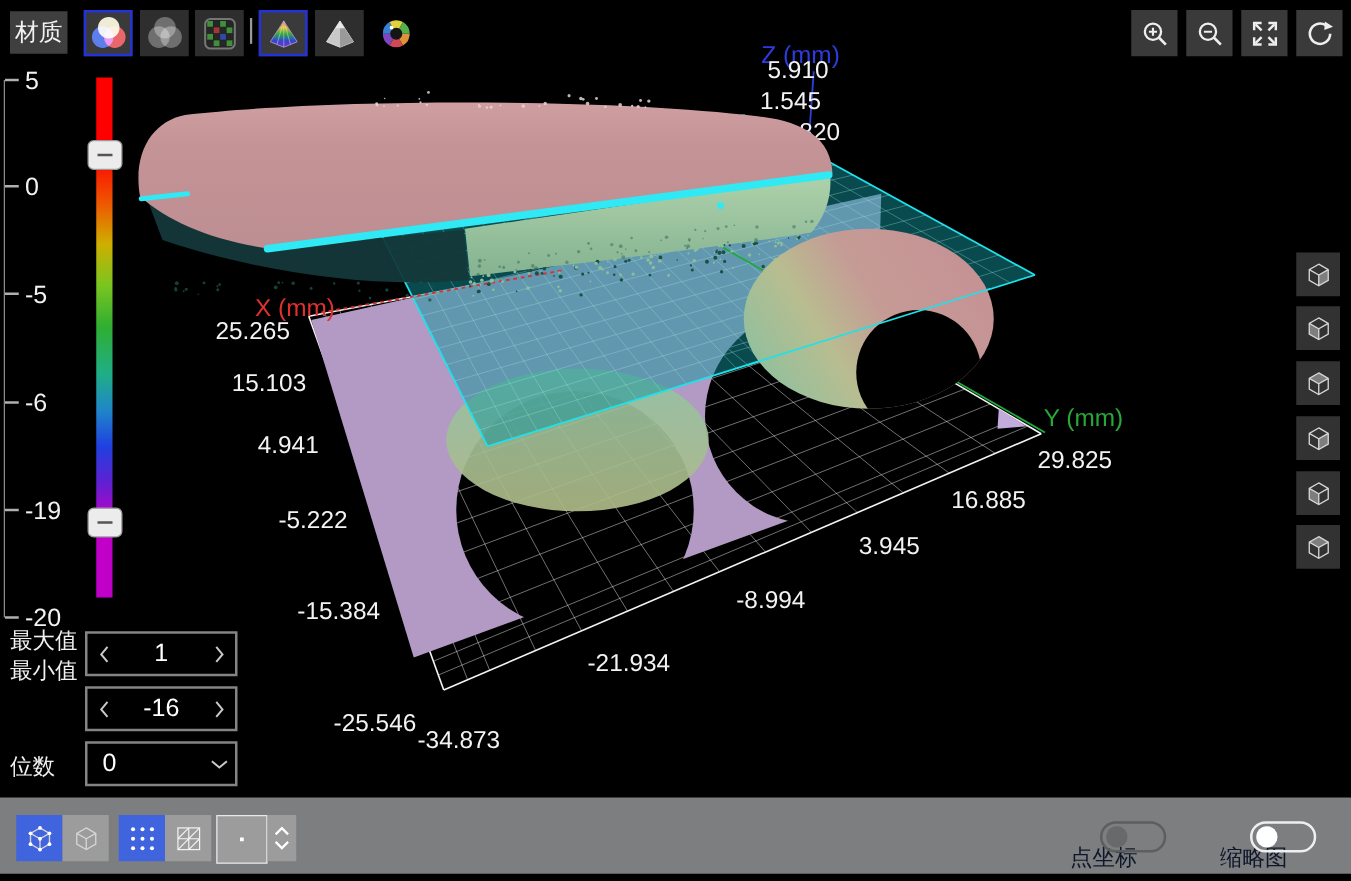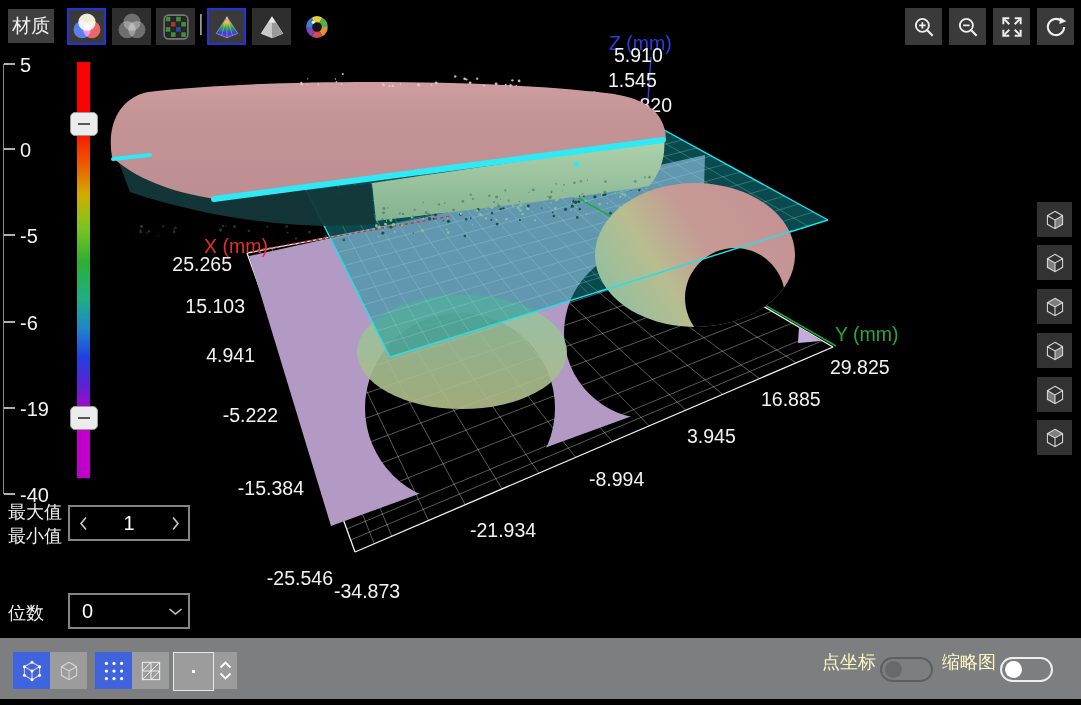--- a/index.html
+++ b/index.html
@@ -33,21 +33,21 @@
   .spin .valL{flex:1;text-align:left;padding-left:12px;font-size:20px;}
   
   .bbar{left:0;top:638px;width:1081px;height:61px;background:#7d7e80;}
   .bbtn{position:absolute;top:14px;width:37px;height:37px;display:flex;align-items:center;justify-content:center;}
   .bb-blue{background:#4064dd;} .bb-gray{background:#9c9c9c;}
   .ptbox{position:absolute;top:14px;left:173px;width:39px;height:37px;background:#9c9c9c;border:1px solid #e8e8e8;
      display:flex;align-items:center;justify-content:center;}
   .ptdot{width:3px;height:3px;background:#fff;}
   .spinner{position:absolute;top:14px;left:214px;width:23px;height:37px;background:#9c9c9c;
      display:flex;flex-direction:column;align-items:center;justify-content:center;gap:3px;}
-  .blab{position:absolute;top:12px;color:#fef9c3;font-size:18px;}
+  .blab{position:absolute;top:36px;color:#0f172a;font-size:18px;margin-left:34px;}
   .toggle{position:absolute;top:19px;width:49px;height:21px;border:2px solid;border-radius:13px;}
   .toggle .knob{position:absolute;left:3px;top:2px;width:17px;height:17px;border-radius:50%;}
   .tg-dim{border-color:#5d5e60;} .tg-dim .knob{background:#68696b;}
   .tg-on{border-color:#efefef;} .tg-on .knob{background:#fff;}
   
   .gB{stroke:rgba(255,255,255,.5);stroke-width:.7;}
   .gBb{stroke:rgba(255,255,255,.95);stroke-width:1.3;}
   .gP{stroke:rgba(160,228,220,.45);stroke-width:.6;}
   .gPb{stroke:#1de2ec;stroke-width:1.4;}
   .tick{fill:#f2f2f2;font-size:19.5px;font-family:"Liberation Sans",sans-serif;}
@@ -594,21 +594,21 @@
   <div class="abs cb-dash" style="top:148px"></div>
   <div class="abs cb-dash" style="top:234px"></div>
   <div class="abs cb-dash" style="top:321px"></div>
   <div class="abs cb-dash" style="top:407px"></div>
   <div class="abs cb-dash" style="top:493px"></div>
   <div class="abs cb-lab" style="top:54px">5</div>
   <div class="abs cb-lab" style="top:139px">0</div>
   <div class="abs cb-lab" style="top:225px">-5</div>
   <div class="abs cb-lab" style="top:312px">-6</div>
   <div class="abs cb-lab" style="top:398px">-19</div>
-  <div class="abs cb-lab" style="top:484px">-40</div>
+  <div class="abs cb-lab" style="top:484px">-20</div>
   <div class="abs cb-bar"></div>
   <div class="abs cb-handle" style="top:112px">
       <div class="hd"></div>
     </div>
   <div class="abs cb-handle" style="top:406px">
       <div class="hd"></div>
     </div>
 
   <div class="abs f-lab" style="top:500px">最大值</div>
   <div class="abs spin" style="top:505px">
@@ -618,20 +618,33 @@
         </svg>
       </span>
     <span class="val">1</span>
     <span class="chev">
       <svg width="9" height="15" viewBox="0 0 9 15">
           <polyline points="2,1.5 7,7.5 2,13.5" stroke="#c9c9c9" stroke-width="1.6" fill="none"></polyline>
         </svg>
       </span>
   </div>
   <div class="abs f-lab" style="top:524px">最小值</div>
+  <div class="abs spin" style="top:549px">
+    <span class="chev">
+      <svg width="9" height="15" viewBox="0 0 9 15">
+          <polyline points="7,1.5 2,7.5 7,13.5" stroke="#c9c9c9" stroke-width="1.6" fill="none"></polyline>
+        </svg>
+      </span>
+    <span class="val">-16</span>
+    <span class="chev">
+      <svg width="9" height="15" viewBox="0 0 9 15">
+          <polyline points="2,1.5 7,7.5 2,13.5" stroke="#c9c9c9" stroke-width="1.6" fill="none"></polyline>
+        </svg>
+      </span>
+  </div>
   <div class="abs f-lab" style="top:601px">位数</div>
   <div class="abs spin" style="top:593px">
     <span class="valL">0</span>
     <span class="chev">
       <svg width="15" height="9" viewBox="0 0 15 9">
           <polyline points="1.5,2 7.5,7 13.5,2" stroke="#c9c9c9" stroke-width="1.6" fill="none"></polyline>
         </svg>
       </span>
   </div>
 

